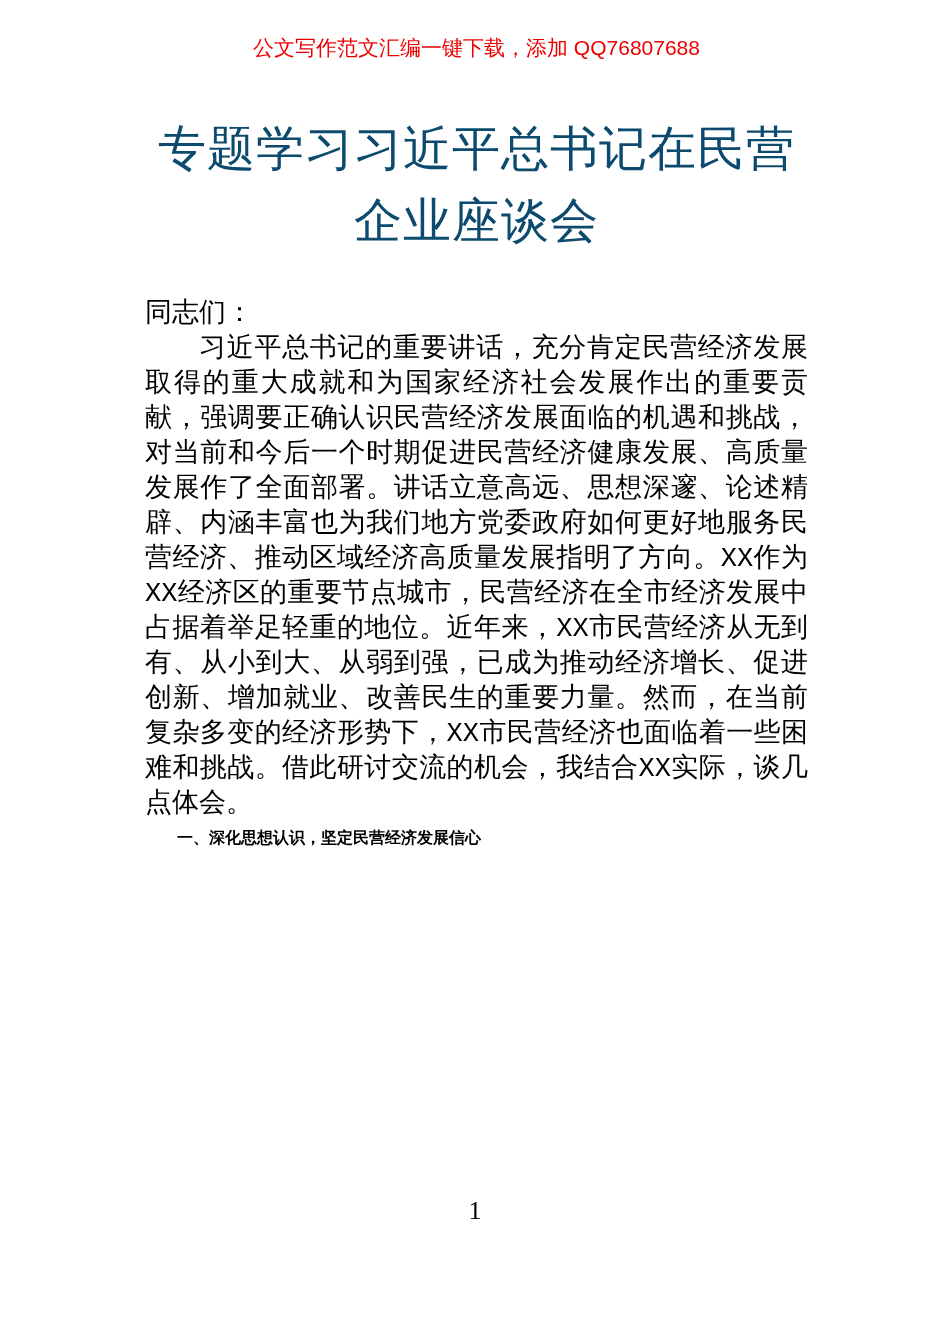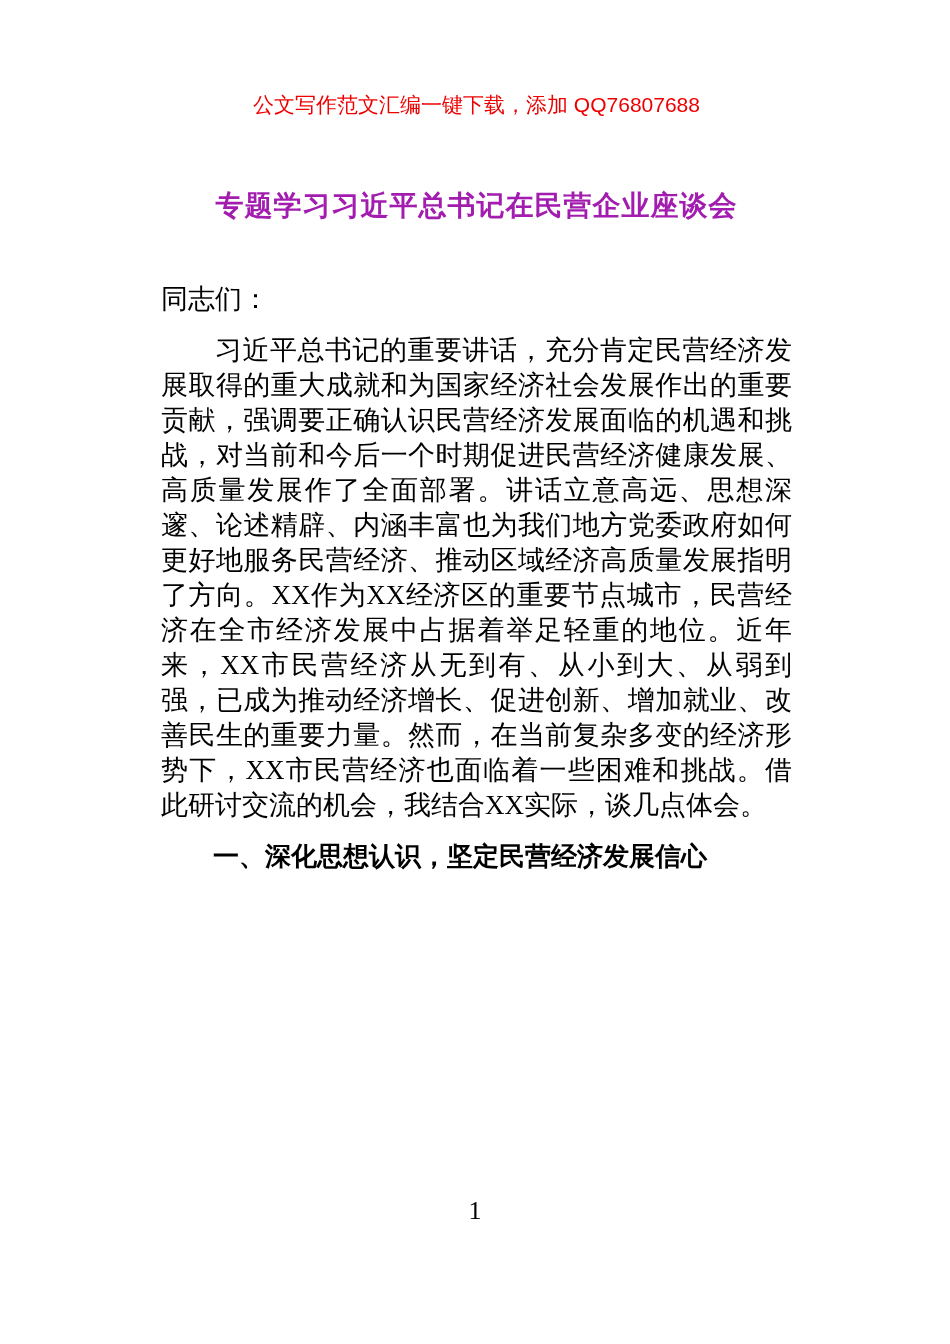--- a/index.html
+++ b/index.html
@@ -8,66 +8,67 @@
     background: #f5f5f5;
     font-family: "Liberation Serif", serif;
   }
   .page {
     position: relative;
     width: 950px;
     height: 1344px;
     margin: 0 auto;
     background: #ffffff;
     box-sizing: border-box;
-    padding: 92px 142px 0 145px;
+    padding: 35px 142px 0 145px;
     overflow: hidden;
   }
   .notice {
     color: #ee0000;
     font-family: "Liberation Sans", sans-serif;
     font-size: 21px;
     line-height: 26px;
     text-align: center;
     font-weight: 400;
   }
   .title {
     margin: 52px 0 40px 0;
     font-family: "Liberation Sans", sans-serif;
-    font-weight: 700;
-    font-size: 28px;
+    font-weight: 400;
+    font-size: 48px;
     line-height: 72px;
-    color: #a21caf;
+    color: #0c4a6e;
     text-align: center;
     letter-spacing: 1px;
   }
   .title .title-line {
     display: block;
   }
   .doc-body {
     font-size: 27px;
     line-height: 35px;
     color: #000000;
     text-align: justify;
     text-justify: inter-ideograph;
   }
   .doc-body p {
-    margin: 16px;
+    margin: 0;
     padding: 0;
+    font-family: Liberation Mono, monospace;
   }
   .salutation {
     text-indent: 0;
   }
   .para {
     text-indent: 2em;
   }
   .heading {
     text-indent: 2em;
     font-weight: 700;
     font-family: "Liberation Sans", sans-serif;
-    font-size: 26px;
+    font-size: 16px;
   }
   .page-number {
     position: absolute;
     left: 0;
     right: 0;
     bottom: 118px;
     text-align: center;
     font-size: 26px;
     color: #000000;
   }

